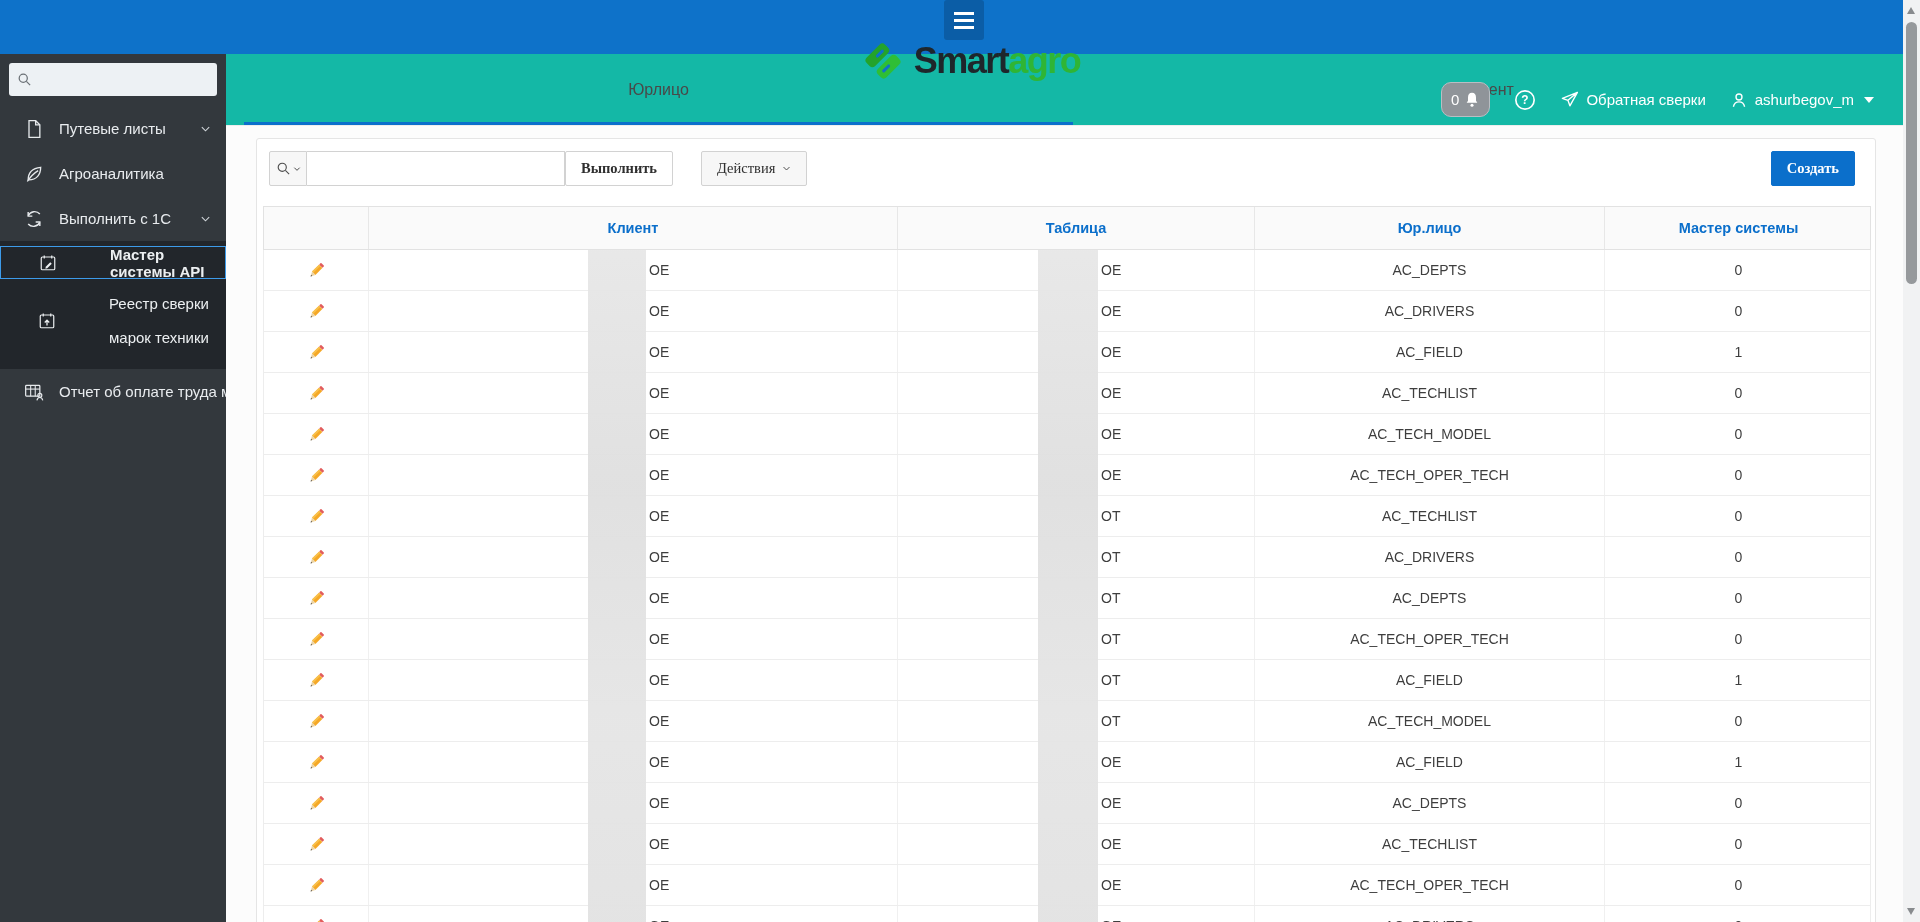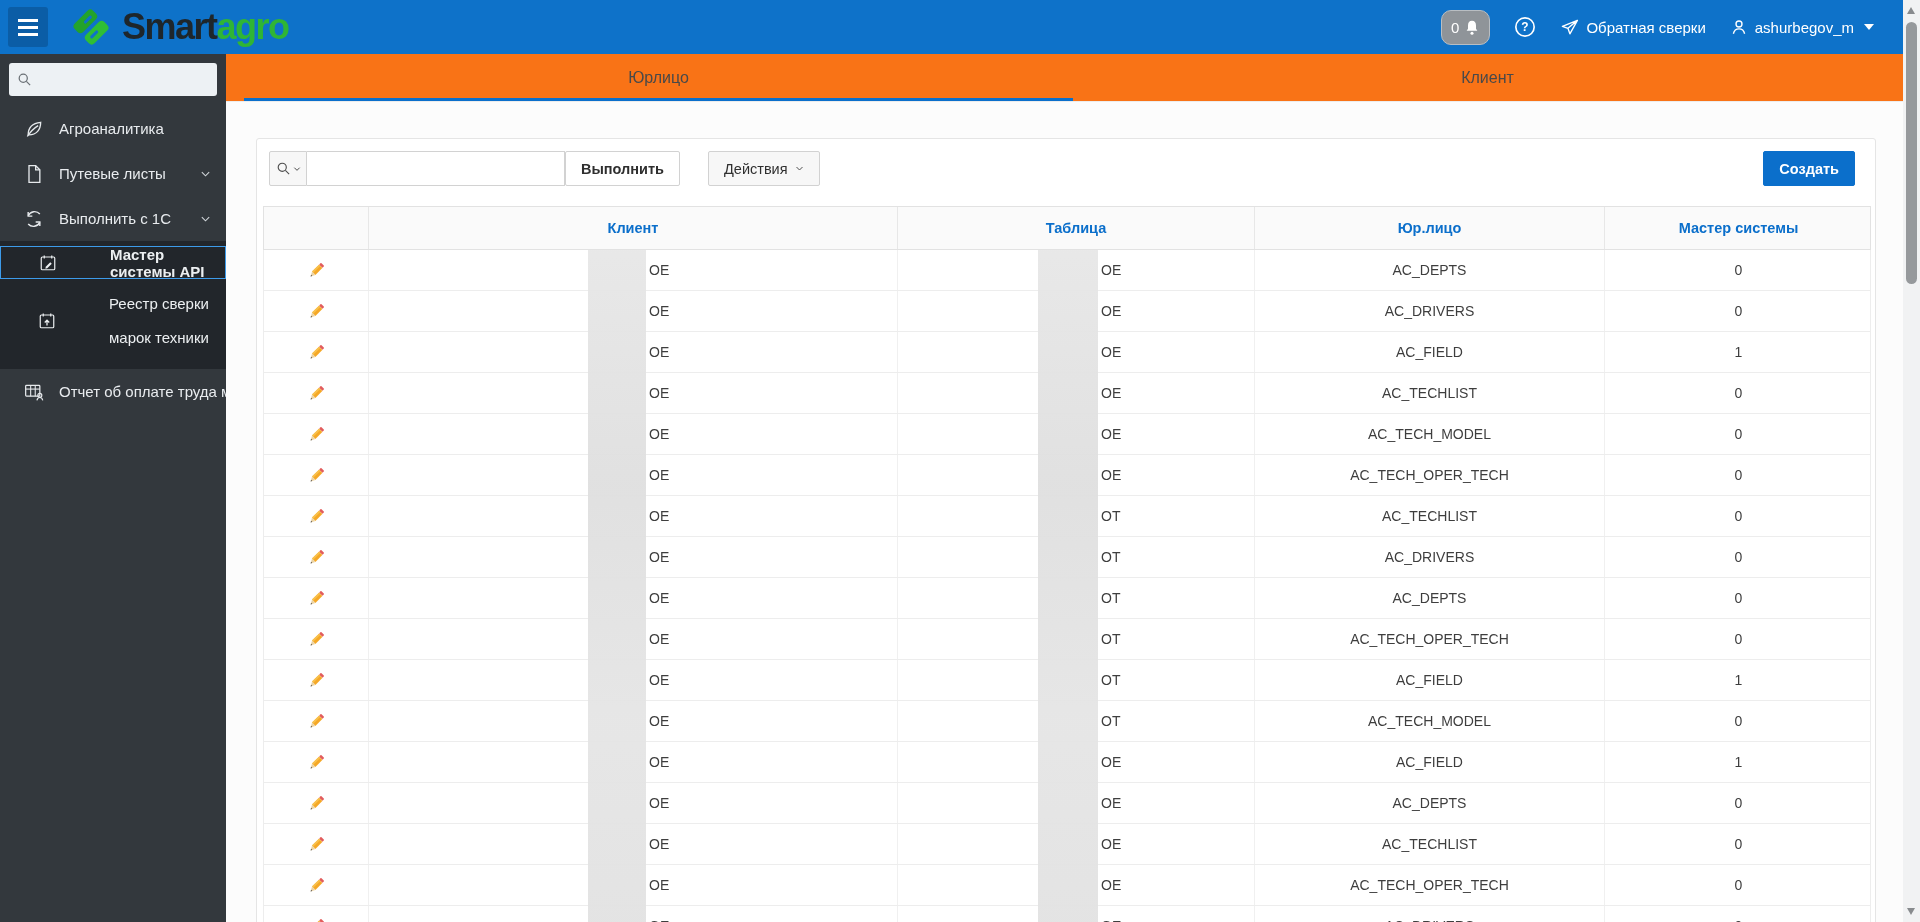--- a/index.html
+++ b/index.html
@@ -1,20 +1,20 @@
 <!DOCTYPE html>
 <html style="--header-bg: #0e72c9; --accent: #0b6fcb; --logo-green: #2fb535; --sidebar-bg: #33383d; --submenu-bg: #22262b; --active-item-border: #3d9bea;"><head>
 <meta charset="utf-8">
 <style>
   * { margin:0; padding:0; box-sizing:border-box; }
   html,body { width:1920px; height:922px; overflow:hidden; }
   body { font-family:"Liberation Sans", sans-serif; background:#fff; position:relative; }
 
   
-  .header { position:absolute; left:0; top:0; width:1920px; height:54px; background:var(--header-bg,#0e72c9); display:flex; align-items:center; z-index:5; }
+  .header { position:absolute; left:0; top:0; width:1920px; height:54px; background:var(--header-bg,#0e72c9); display:flex; align-items:center; z-index:5;flex-direction:column; }
   .burger { width:40px; height:40px; margin-left:8px; background:#0b5da6; border-radius:3px; display:flex; flex-direction:column; justify-content:center; align-items:center; gap:4px; cursor:pointer; flex:none; }
   .burger i { display:block; width:20px; height:3px; background:#fff; }
   .logo { display:flex; align-items:center; margin-left:20px; gap:8px; }
   .logo-text { font-size:36px; font-weight:800; letter-spacing:-1.5px; line-height:1; }
   .logo-smart { color:#1e262b; }
   .logo-agro { color:#2fb535; }
   .header-right { margin-left:auto; display:flex; align-items:center; color:#fff; font-size:15px; margin-right:46px; gap:24px; }
   .notif { display:flex; align-items:center; gap:5px; background:#8f9499; border:1px solid #b9bec3; border-radius:10px; height:35px; padding:0 9px; cursor:pointer; }
   .notif .cnt { color:#fff; font-size:15px; }
   .hbtn { display:flex; align-items:center; gap:7px; cursor:pointer; white-space:nowrap; }
@@ -36,26 +36,26 @@
   .chev { position:absolute; right:15px; top:50%; transform:translateY(-50%); }
   .submenu { background:#22262b; padding:5px 0 14px; }
   .subitem { display:flex; align-items:center; cursor:pointer; padding-left:38px; color:#eceff1;gap:40px; }
   .subitem .nicon { width:18px; height:18px; margin-right:13px; flex:none; }
   .subitem.active { border:1px solid #3d9bea; height:33px; font-weight:700; }
   .subitem.multiline { margin-top:8px; }
   .subitem.multiline .lbl { line-height:34px; white-space:normal; }
 
   
   .main { position:absolute; left:226px; top:54px; width:1694px; height:868px; background:#fcfcfc; }
-  .tabbar { height:48px; background:#f97316; display:flex; padding:0 18px; border-bottom:1px solid #ededed; }
+  .tabbar { height:72px; background:#14b8a6; display:flex; padding:0 18px; border-bottom:1px solid #ededed; }
   .tab { flex:1; display:flex; align-items:center; justify-content:center; font-size:16px; color:#494949; cursor:pointer; border-bottom:3px solid transparent; padding-top:3px; }
   .tab.active { border-bottom-color:var(--accent,#0b6fcb); }
 
   .region { position:absolute; left:30px; top:84px; width:1620px; height:860px; background:#fff; border:1px solid #e5e5e5; border-radius:3px; }
-  .toolbar { position:relative; height:47px; padding:12px 12px 0; display:flex; align-items:flex-start; }
+  .toolbar { position:relative; height:47px; padding:12px 12px 0; display:flex; align-items:flex-start;font-family:Liberation Serif, serif; }
   .search-btn { width:38px; height:35px; background:#f7f7f7; border:1px solid #d2d2d2; border-radius:2px 0 0 2px; display:flex; align-items:center; justify-content:center; gap:2px; cursor:pointer; }
   .search-input { width:258px; height:35px; border:1px solid #d2d2d2; border-left:none; outline:none; padding:0 8px; font-size:14px; font-family:inherit; color:#333; }
   .btn { height:35px; border:1px solid #d2d2d2; background:#fff; border-radius:2px; font-size:14.5px; color:#2f2f2f; padding:0 15px; display:flex; align-items:center; gap:7px; cursor:pointer; font-family:inherit; }
   .btn.bold { font-weight:700; }
   .btn.actions { margin-left:28px; background:#f7f7f7; }
   .btn.create { position:absolute; right:20px; top:12px; background:var(--accent,#0b6fcb); border-color:var(--accent,#0b6fcb); color:#fff; font-weight:700; }
   .chev-dark { width:9px; height:9px; }
 
   
   .tablewrap { position:relative; margin:20px 6px 0; width:1608px; }
@@ -129,35 +129,35 @@
   <div class="side-search">
     <svg width="15" height="15" viewBox="0 0 24 24">
       <circle cx="10" cy="10" r="6.5" fill="none" stroke="#6b7176" stroke-width="2"></circle>
       <line x1="15" y1="15" x2="21" y2="21" stroke="#6b7176" stroke-width="2"></line>
     </svg>
     <input type="text" value="" style="">
   </div>
 
   <div class="nav-item">
     <svg class="nicon" viewBox="0 0 24 24">
-      <path d="M5 19 C5 10 11 5 20 4 C20 13 15 19 6 19 Z" fill="none" stroke="#e6e9ec" stroke-width="1.6"></path>
-      <path d="M4 21 C8 15 12 11 17 8" fill="none" stroke="#e6e9ec" stroke-width="1.6"></path>
-    </svg>
-    <span class="lbl">Агроаналитика</span>
-  </div>
-
-  <div class="nav-item">
-    <svg class="nicon" viewBox="0 0 24 24">
       <path d="M6 2 h8 l5 5 v15 H6 Z" fill="none" stroke="#e6e9ec" stroke-width="1.6"></path>
       <path d="M14 2 v5 h5" fill="none" stroke="#e6e9ec" stroke-width="1.6"></path>
     </svg>
     <span class="lbl">Путевые листы</span>
     <svg class="chev" width="11" height="11" viewBox="0 0 24 24">
       <path d="M4 8 L12 16 L20 8" fill="none" stroke="#cfd4d8" stroke-width="2.4"></path>
     </svg>
+  </div>
+
+  <div class="nav-item">
+    <svg class="nicon" viewBox="0 0 24 24">
+      <path d="M5 19 C5 10 11 5 20 4 C20 13 15 19 6 19 Z" fill="none" stroke="#e6e9ec" stroke-width="1.6"></path>
+      <path d="M4 21 C8 15 12 11 17 8" fill="none" stroke="#e6e9ec" stroke-width="1.6"></path>
+    </svg>
+    <span class="lbl">Агроаналитика</span>
   </div>
 
   <div class="nav-item">
     <svg class="nicon" viewBox="0 0 24 24">
       <path d="M19 6 A8.5 8.5 0 0 0 5 8" fill="none" stroke="#e6e9ec" stroke-width="1.7"></path>
       <path d="M5 18 A8.5 8.5 0 0 0 19 16" fill="none" stroke="#e6e9ec" stroke-width="1.7"></path>
       <path d="M5 3.5 V8.5 H10" fill="none" stroke="#e6e9ec" stroke-width="1.7"></path>
       <path d="M19 20.5 V15.5 H14" fill="none" stroke="#e6e9ec" stroke-width="1.7"></path>
     </svg>
     <span class="lbl">Выполнить с 1С</span>

